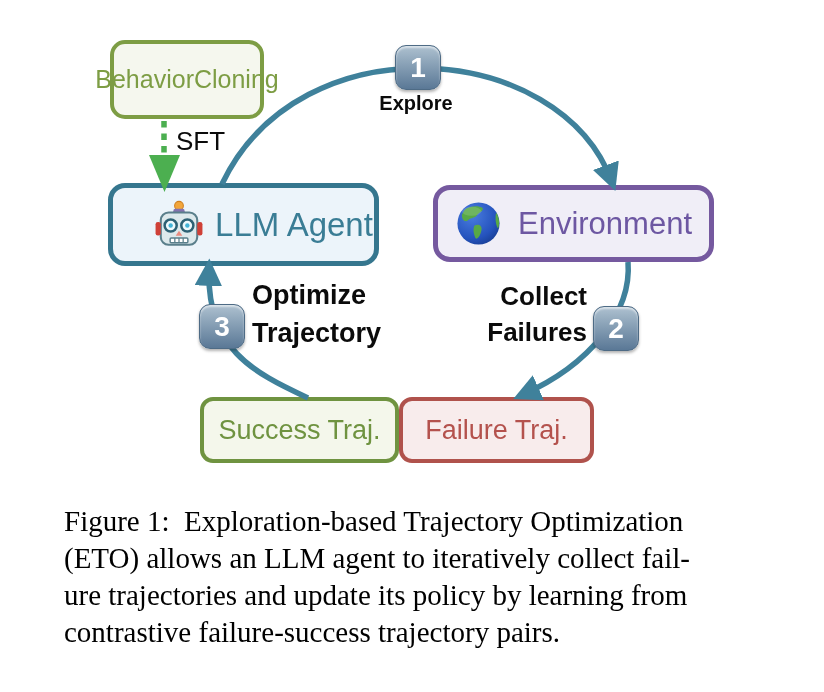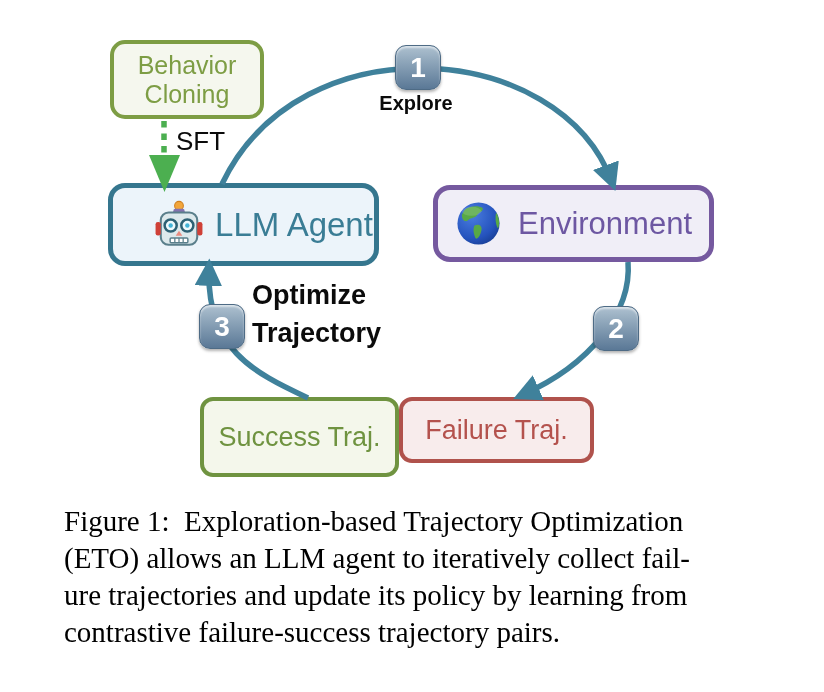--- a/index.html
+++ b/index.html
@@ -6,34 +6,34 @@
   .stage{
     position:relative;width:824px;height:692px;background:#ffffff;
     font-family:"Liberation Sans",sans-serif;overflow:hidden;
   }
   
   .box{position:absolute;box-sizing:border-box;display:flex;align-items:center;justify-content:center;}
   .bc-box{
     left:110px;top:40px;width:154px;height:79px;
     border:4px solid #7d9d44;border-radius:15px;background:#f5f7ee;
     color:#7d9d44;font-size:25px;line-height:29px;font-weight:400;text-align:center;
-    flex-direction:column;
+    flex-direction:row;
   }
   .llm-box{
     left:108px;top:183px;width:271px;height:83px;
     border:5px solid #35768e;border-radius:17px;background:#ecf4fa;gap:11px;padding-left:40px;
   }
   .llm-box .label{color:#3a7d95;font-size:33px;font-weight:400;}
   .env-box{
     left:433px;top:185px;width:281px;height:77px;
     border:5px solid #75599f;border-radius:17px;background:#f0eef7;gap:16px;
   }
   .env-box .label{color:#6d57a2;font-size:31px;font-weight:400;}
   .succ-box{
-    left:200px;top:397px;width:199px;height:80px;
+    left:200px;top:397px;width:199px;height:66px;
     border:4px solid #6f9340;border-radius:13px;background:#f4f7eb;
     color:#6f9340;font-size:27px;font-weight:400;
   }
   .fail-box{
     left:399px;top:397px;width:195px;height:66px;
     border:4px solid #b0524c;border-radius:13px;background:#f8ecec;
     color:#b4524d;font-size:27px;font-weight:400;
   }
   
   .arrows{position:absolute;left:0;top:0;z-index:3;pointer-events:none;}
@@ -142,20 +142,24 @@
   </div>
   <div class="badge badge-2">
     <span>2</span>
   </div>
   <div class="badge badge-3">
     <span>3</span>
   </div>
 
   <div class="edge-label sft-label">SFT</div>
   <div class="edge-label explore-label">Explore</div>
+  <div class="edge-label collect-label">
+    <div>Collect</div>
+    <div>Failures</div>
+  </div>
   <div class="edge-label optimize-label">
     <div>Optimize</div>
     <div>Trajectory</div>
   </div>
 
   <div class="caption">
     <div>Figure 1: Exploration-based Trajectory Optimization</div>
     <div>(ETO) allows an LLM agent to iteratively collect fail-</div>
     <div>ure trajectories and update its policy by learning from</div>
     <div>contrastive failure-success trajectory pairs.</div>

